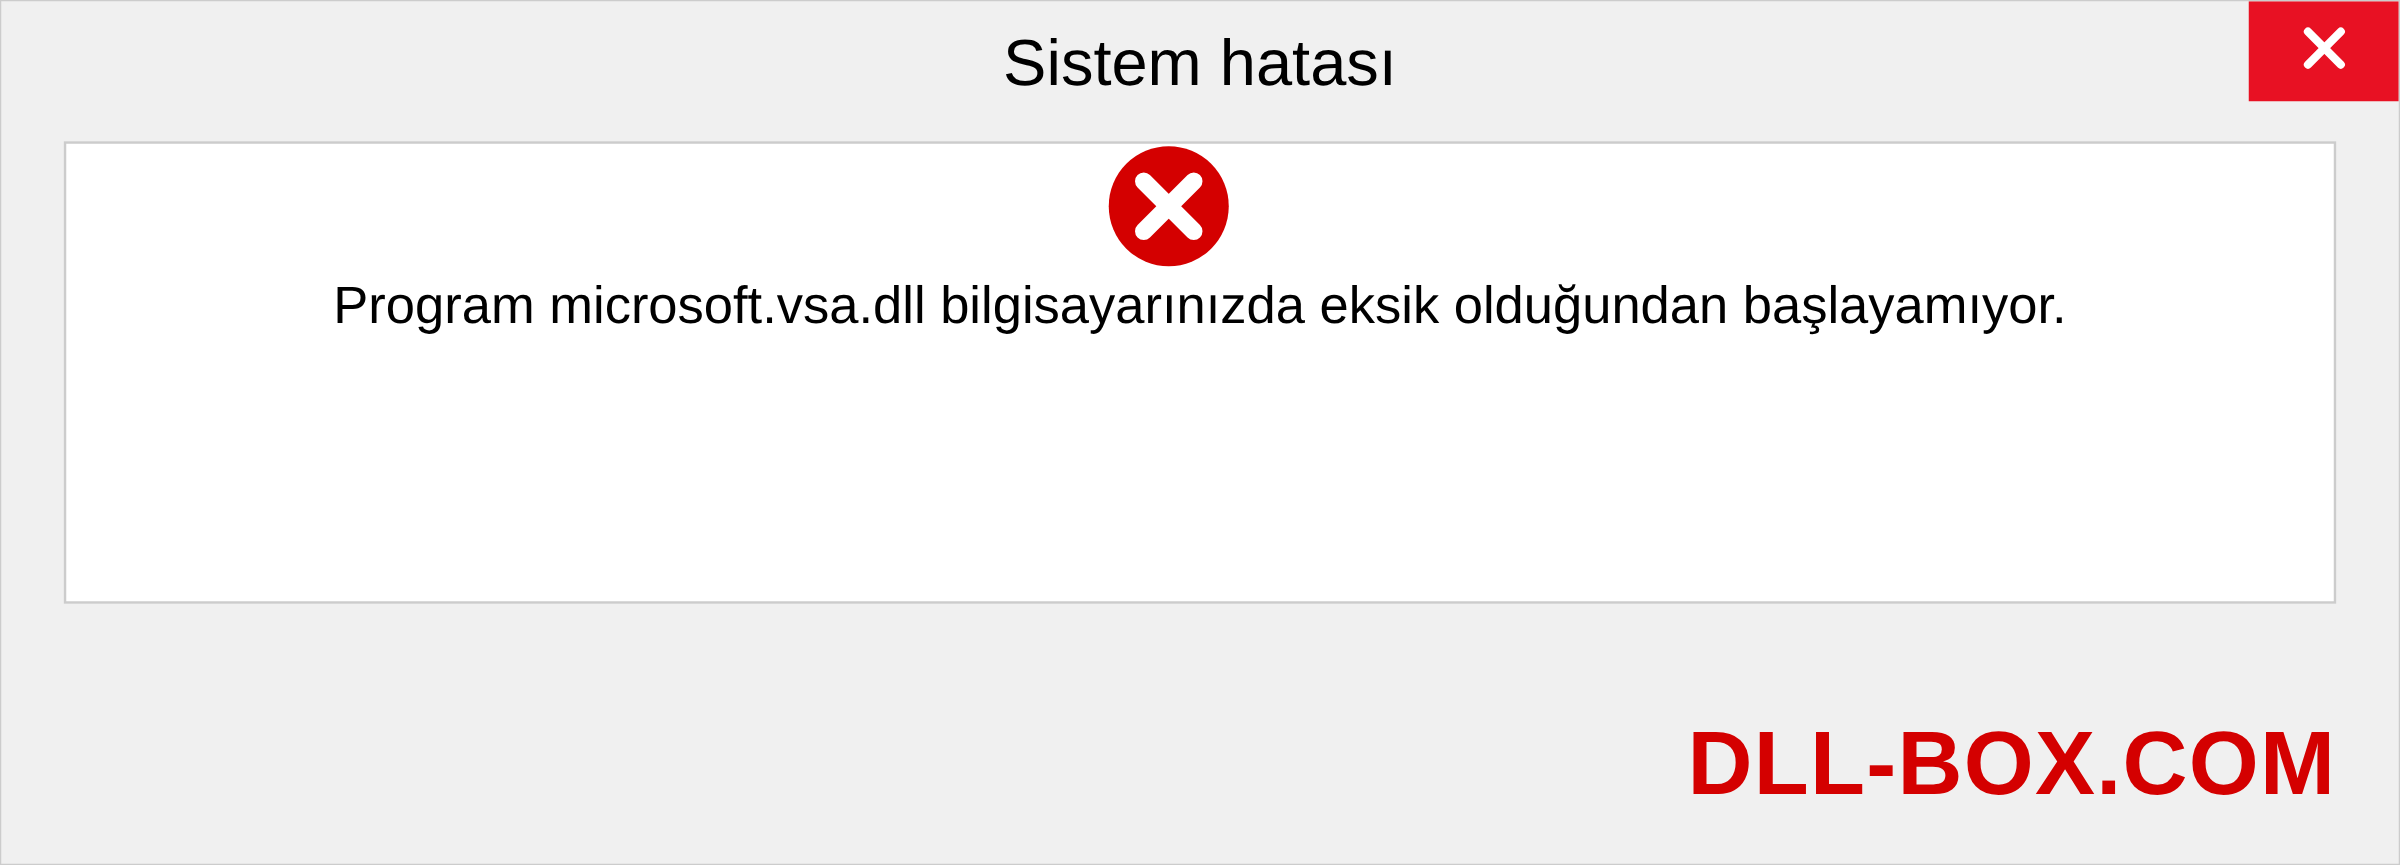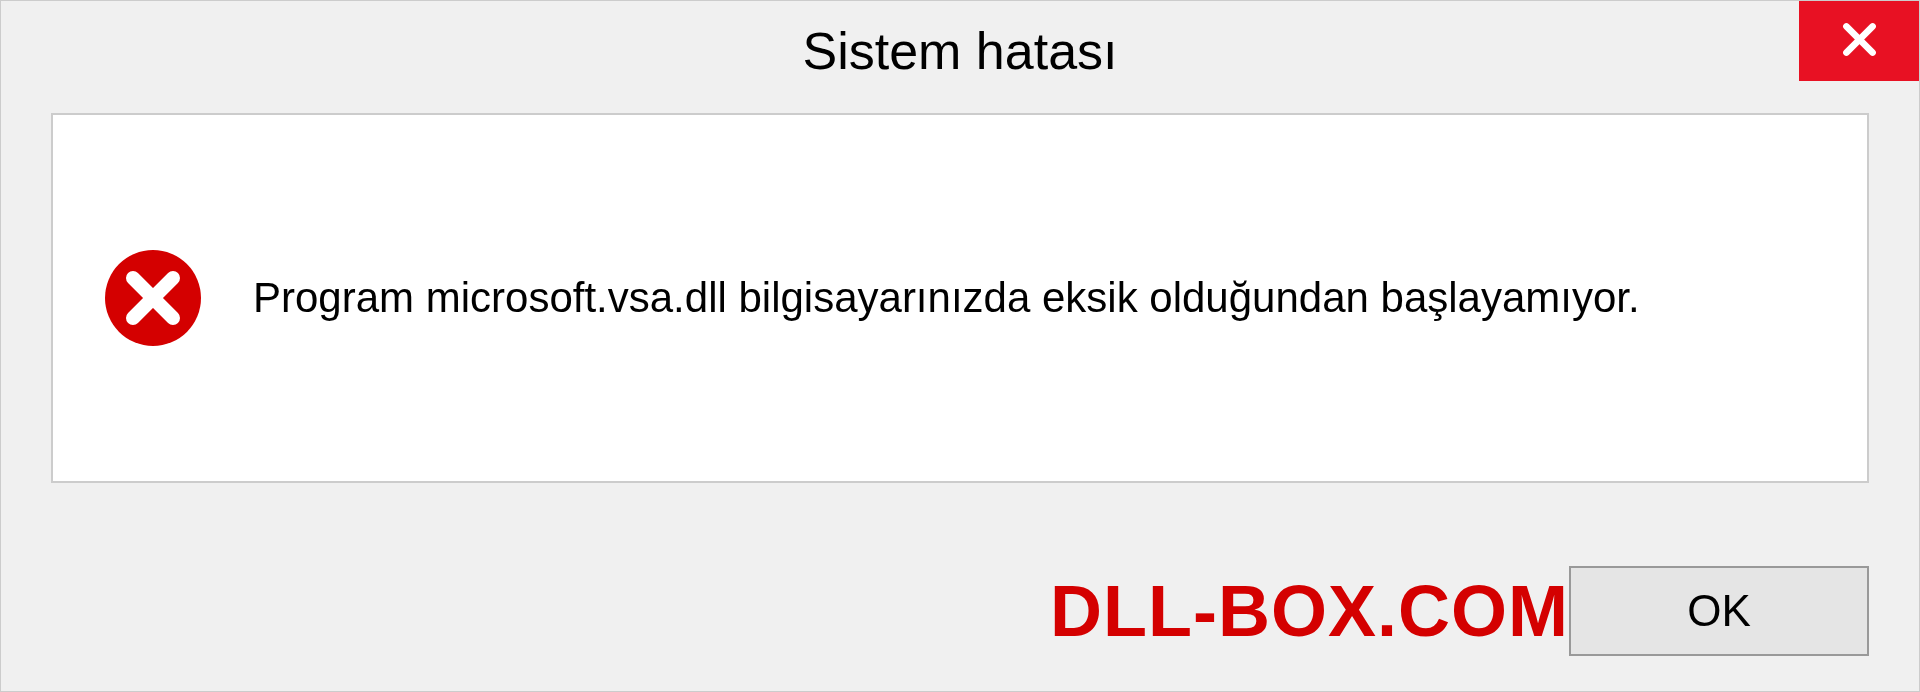--- a/index.html
+++ b/index.html
@@ -44,20 +44,21 @@
       height: 45px;
     }
     .content-box {
       margin: 12px 50px 0 50px;
       border: 2px solid #ccc;
       background: #fff;
       height: 370px;
       display: flex;
       align-items: center;
       padding: 0 50px;
+      flex-direction: column;
     }
     .error-icon {
       width: 100px;
       height: 100px;
       flex-shrink: 0;
       margin-right: 50px;
     }
     .message-text {
       font-size: 42px;
       color: #000;
@@ -118,16 +119,13 @@
       <line x1="70" y1="30" x2="30" y2="70" stroke="#ffffff" stroke-width="14" stroke-linecap="round"></line>
     </svg>
   </span>
   <div class="message-text">
     <div>Program microsoft.vsa.dll bilgisayarınızda eksik olduğundan başlayamıyor.</div>
   </div>
 </div>
 
 <div class="footer">
   <div class="watermark">DLL-BOX.COM</div>
-  <div class="ok-button">
-    <span>OK</span>
-  </div>
 </div>
 
 </body></html>

